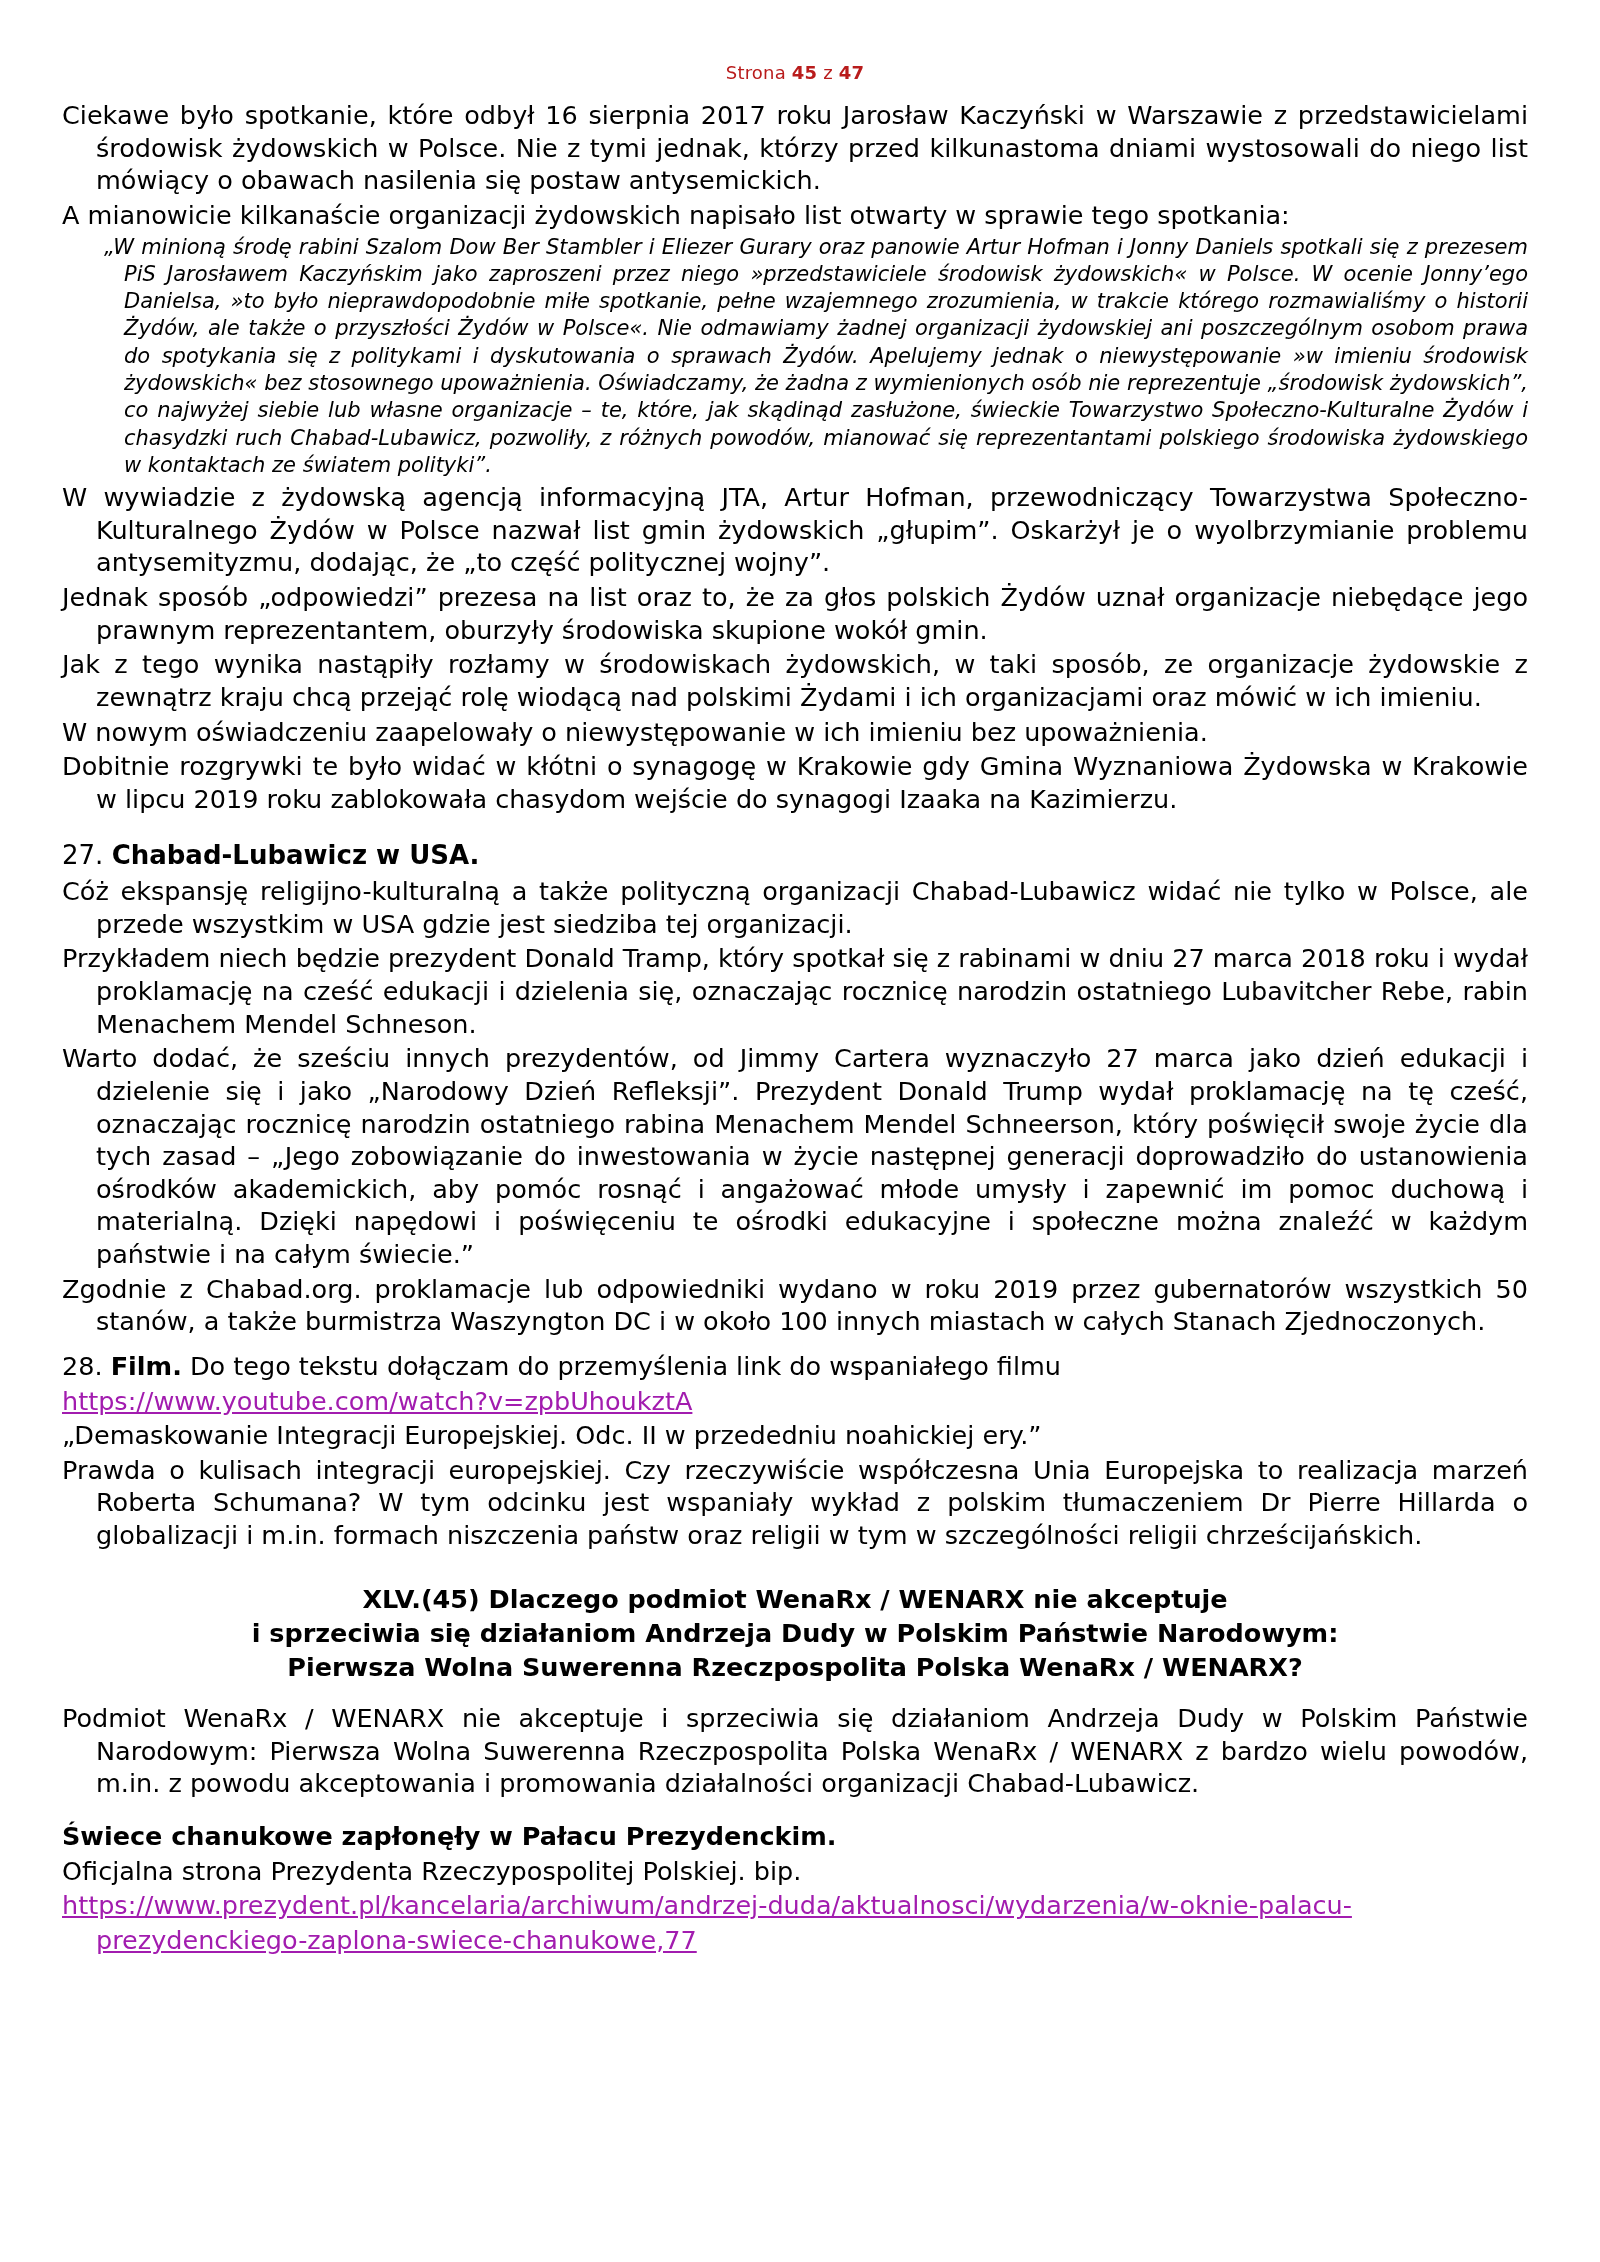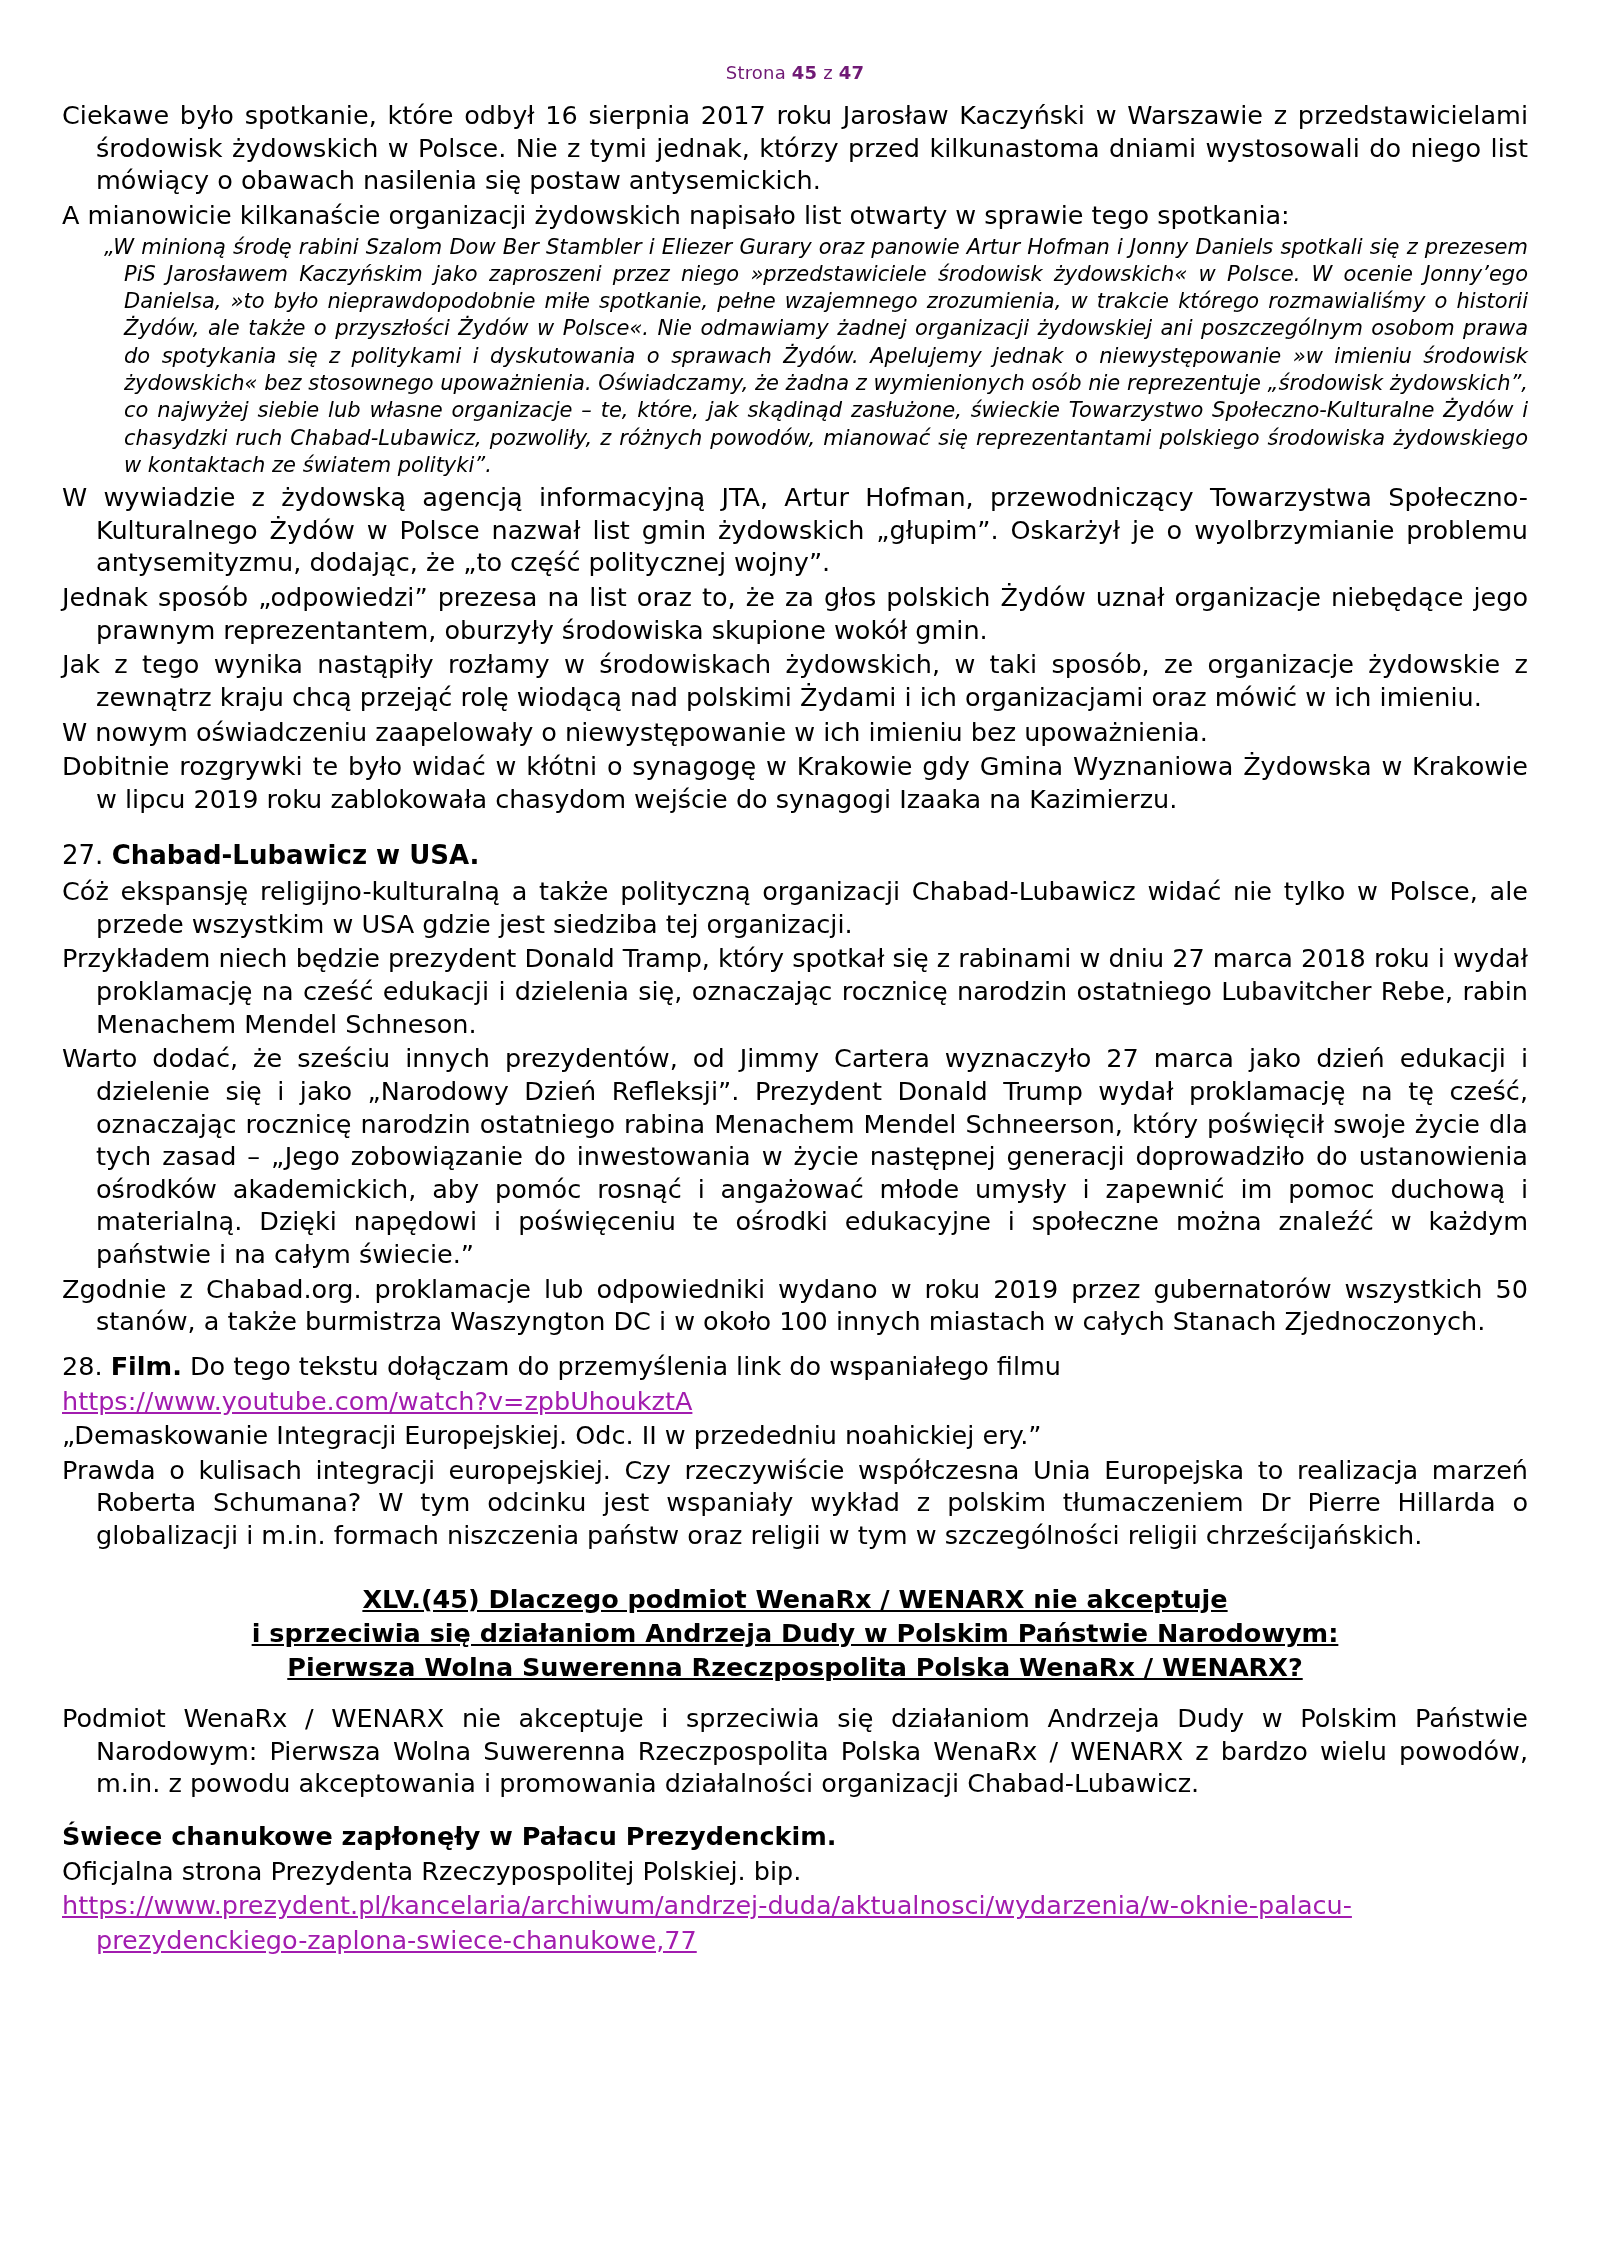--- a/index.html
+++ b/index.html
@@ -14,21 +14,21 @@
     color: #000000;
   }
   .page {
     width: 1600px;
     box-sizing: border-box;
     padding: 62px 72px 40px 62px;
   }
   .page-header {
     text-align: center;
     font-size: 18px;
-    color: #701a75;
+    color: #b91c1c;
     margin-bottom: 16px;
     letter-spacing: 0.2px;
   }
   .page-header b { font-weight: bold; }
 
   p {
     margin: 0 0 2px 0;
     font-size: 25.5px;
     line-height: 1.28;
     text-align: justify;
@@ -54,21 +54,20 @@
     line-height: 1.3;
     margin: 24px 0 2px 0;
   }
   .section-head b { font-weight: bold; }
   .center-head {
     text-align: center;
     font-weight: bold;
     font-size: 25.5px;
     line-height: 1.34;
     margin: 0;
-    text-decoration: underline;
   }
   .center-block {
     margin: 30px 0 18px 0;
   }
   .link {
     color: #a21caf;
     text-decoration: underline;
     word-break: break-all;
   }
   .bold-head {

